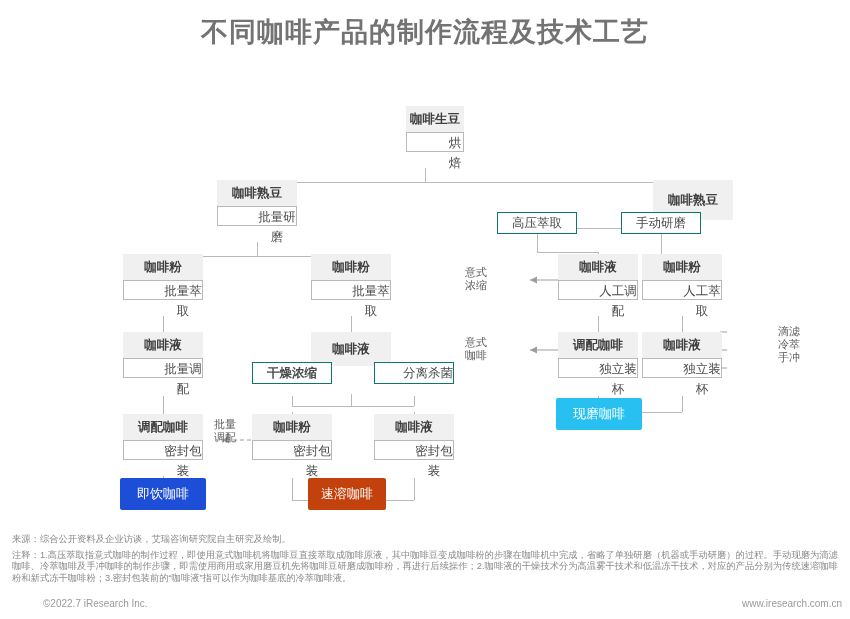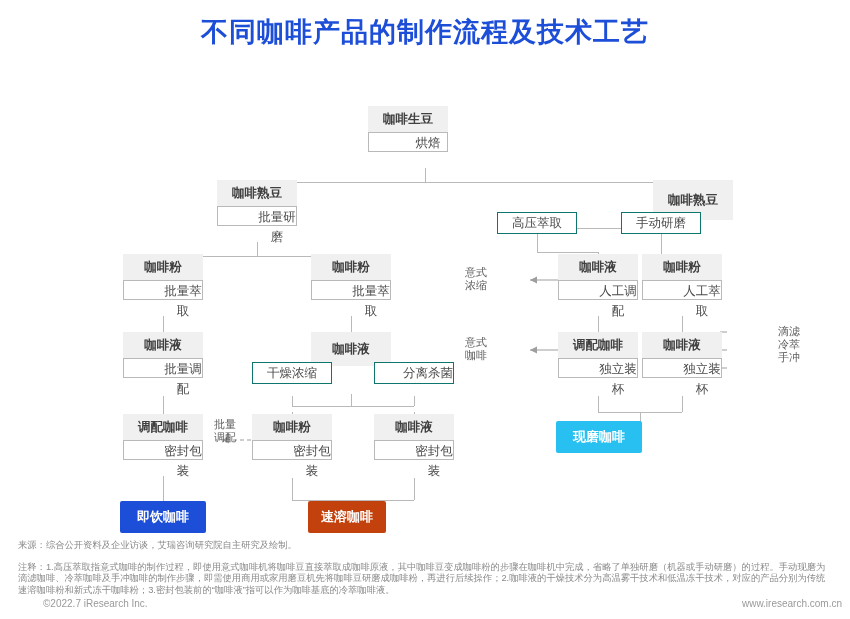--- a/index.html
+++ b/index.html
@@ -5,21 +5,21 @@
   html,body{margin:0;padding:0;}
   body{
     width:850px;height:619px;background:#ffffff;
     font-family:"Liberation Sans","DejaVu Sans",sans-serif;
     color:#3c3c3c;position:relative;overflow:hidden;
   }
   #chart-root{position:absolute;left:0;top:0;width:850px;height:619px;}
 
   .title{
     position:absolute;left:0;top:14px;width:850px;text-align:center;
-    font-size:27px;font-weight:bold;color:#1d4ed8;letter-spacing:1px;
+    font-size:27px;font-weight:bold;color:#737373;letter-spacing:1px;
   }
 
   
   .flow{position:absolute;left:0;top:100px;width:850px;height:425px;}
 
   
   .lines{position:absolute;left:0;top:0;width:850px;height:425px;}
 
   
   .node{position:absolute;}
@@ -37,37 +37,37 @@
 
   
   .stepbox{
     position:absolute;background:#ffffff;border:1px solid #0f766e;
     color:#4a4a4a;font-size:12.5px;text-align:center;line-height:20px;
     height:22px;box-sizing:border-box;
   }
 
   
   .product{
-    position:absolute;color:#ffffff;font-weight:bold;font-size:13px;
-    text-align:center;line-height:32px;height:32px;border-radius:2px;margin-top:23px;
+    position:absolute;color:#ffffff;font-weight:normal;font-size:13px;
+    text-align:center;line-height:32px;height:32px;border-radius:2px;
   }
 
   
   .annot{
     position:absolute;font-size:11px;color:#5a5a5a;line-height:13px;
     text-align:center;
   }
   .annot.right{text-align:left;margin-left:48px;}
 
   
   .notes{
     position:absolute;left:8px;top:530px;width:836px;
     font-size:9.3px;color:#8a8a8a;line-height:11.6px;
   }
-  .notes p{margin:10px;}
+  .notes p{margin:4px;}
   .footer{
     position:absolute;left:0;top:598px;width:850px;height:21px;
   }
   .footer .copy{position:absolute;left:8px;top:0;font-size:10px;color:#9a9a9a;margin-left:35px;}
   .footer .url{position:absolute;right:8px;top:0;font-size:10px;color:#9a9a9a;}
 </style>
 </head>
 <body>
 
 <div id="chart-root">
@@ -147,21 +147,21 @@
 
       <g stroke="#9e9e9e" stroke-width="1" fill="none">
         <path d="M712 250 L720 250"></path>
         <path d="M720 232 L720 268"></path>
         <path d="M720 232 L727 232"></path>
         <path d="M720 250 L727 250"></path>
         <path d="M720 268 L727 268"></path>
       </g>
     </svg>
 
-    <div class="node" style="left:368px;top:6px;width:80px;border-radius:23px;">
+    <div class="node" style="left:406px;top:6px;width:58px;border-radius:23px;">
       <div class="head">咖啡生豆</div>
       <div class="proc">烘焙</div>
     </div>
 
     <div class="node" style="left:217px;top:80px;width:80px;">
       <div class="head">咖啡熟豆</div>
       <div class="proc">批量研磨</div>
     </div>
 
     <div class="node headonly" style="left:653px;top:80px;width:80px;">
@@ -193,21 +193,21 @@
 
     <div class="node" style="left:123px;top:232px;width:80px;">
       <div class="head">咖啡液</div>
       <div class="proc">批量调配</div>
     </div>
 
     <div class="node headonly" style="left:311px;top:232px;width:80px;">
       <div class="head" style="height:34px;line-height:34px;">咖啡液</div>
     </div>
 
-    <div class="stepbox" style="left:252px;top:262px;width:80px;">干燥浓缩</div>
+    <div class="stepbox" style="left:252px;top:262px;width:80px;font-weight:bold;">干燥浓缩</div>
     <div class="stepbox" style="left:374px;top:262px;width:80px;text-align:right;">分离杀菌</div>
 
     <div class="node" style="left:558px;top:232px;width:80px;">
       <div class="head">调配咖啡</div>
       <div class="proc">独立装杯</div>
     </div>
 
     <div class="node" style="left:642px;top:232px;width:80px;">
       <div class="head">咖啡液</div>
       <div class="proc">独立装杯</div>

